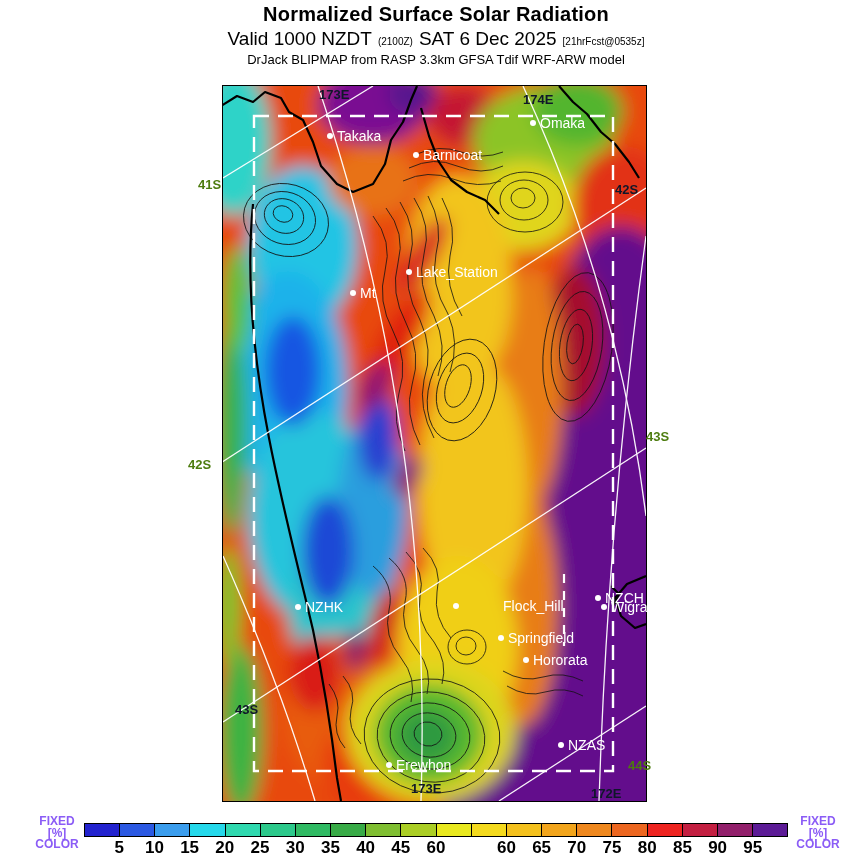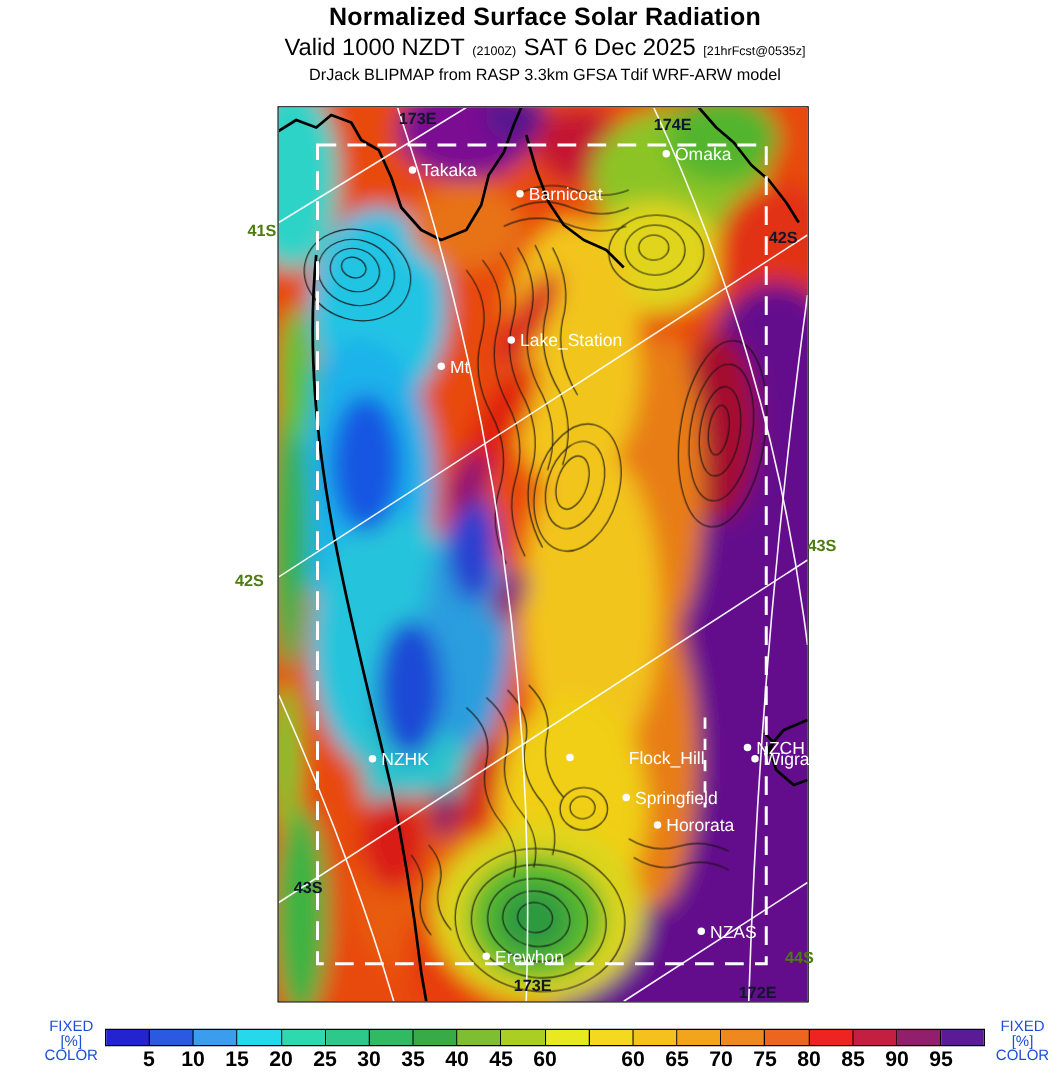--- a/index.html
+++ b/index.html
@@ -28,22 +28,22 @@
   .terrain-box{position:absolute;left:489px;top:804px;border:1px solid #222;background:#fff;
     font-size:15px;color:#000;padding:1px 8px 2px 8px;z-index:11;}
 
   
   .colorbar{position:absolute;left:84px;top:823px;width:704px;height:14px;display:flex;
     border:1px solid #000;box-sizing:border-box;z-index:11;}
   .colorbar .seg{flex:1 1 0;border-right:1px solid #000;}
   .colorbar .seg:last-child{border-right:none;}
   .ticks{position:absolute;left:84px;top:838px;width:704px;height:20px;z-index:11;}
   .tick{position:absolute;top:0;width:40px;text-align:center;font-size:17px;font-weight:700;color:#000;}
-  .fixedlab{position:absolute;top:816px;width:58px;text-align:center;font-size:12px;font-weight:400;
-    line-height:11.5px;color:#1d4ed8;z-index:11;}
+  .fixedlab{position:absolute;top:816px;width:58px;text-align:center;font-size:12px;font-weight:700;
+    line-height:11.5px;color:#8b5cf6;z-index:11;}
   .fixedlab.left{left:28px;} .fixedlab.right{left:789px;}
 </style>
 </head>
 <body>
 
 <div id="stage">
 
   <div class="titles">
     <div class="t1">Normalized Surface Solar Radiation</div>
     <div class="t2"><span>Valid 1000 NZDT</span><span class="small">(2100Z)</span><span>SAT 6 Dec 2025</span><span class="small">[21hrFcst@0535z]</span></div>

